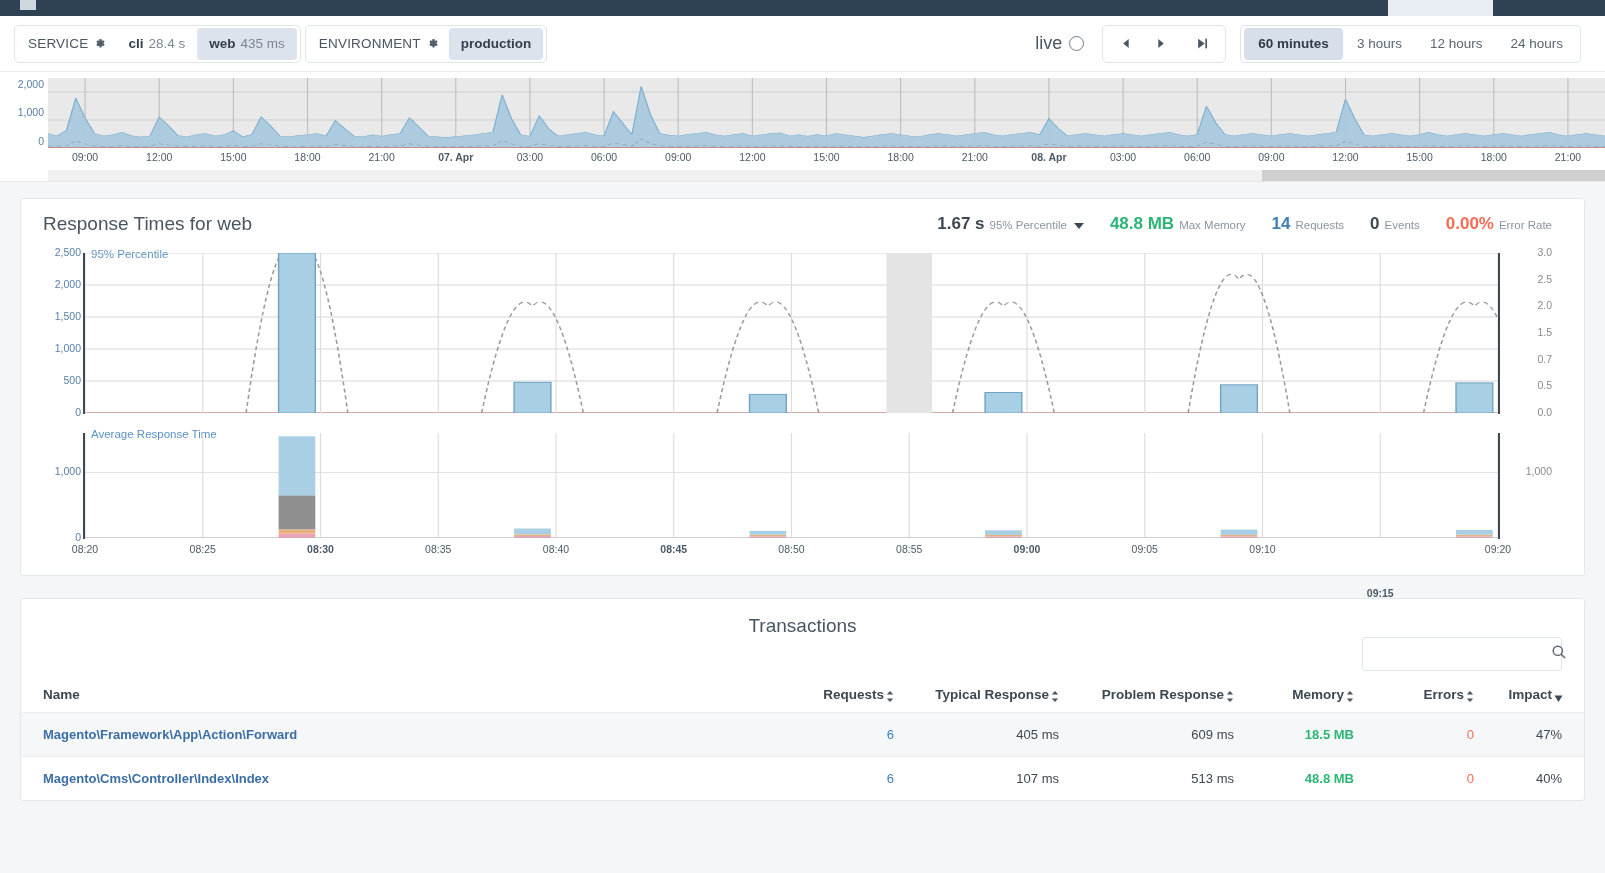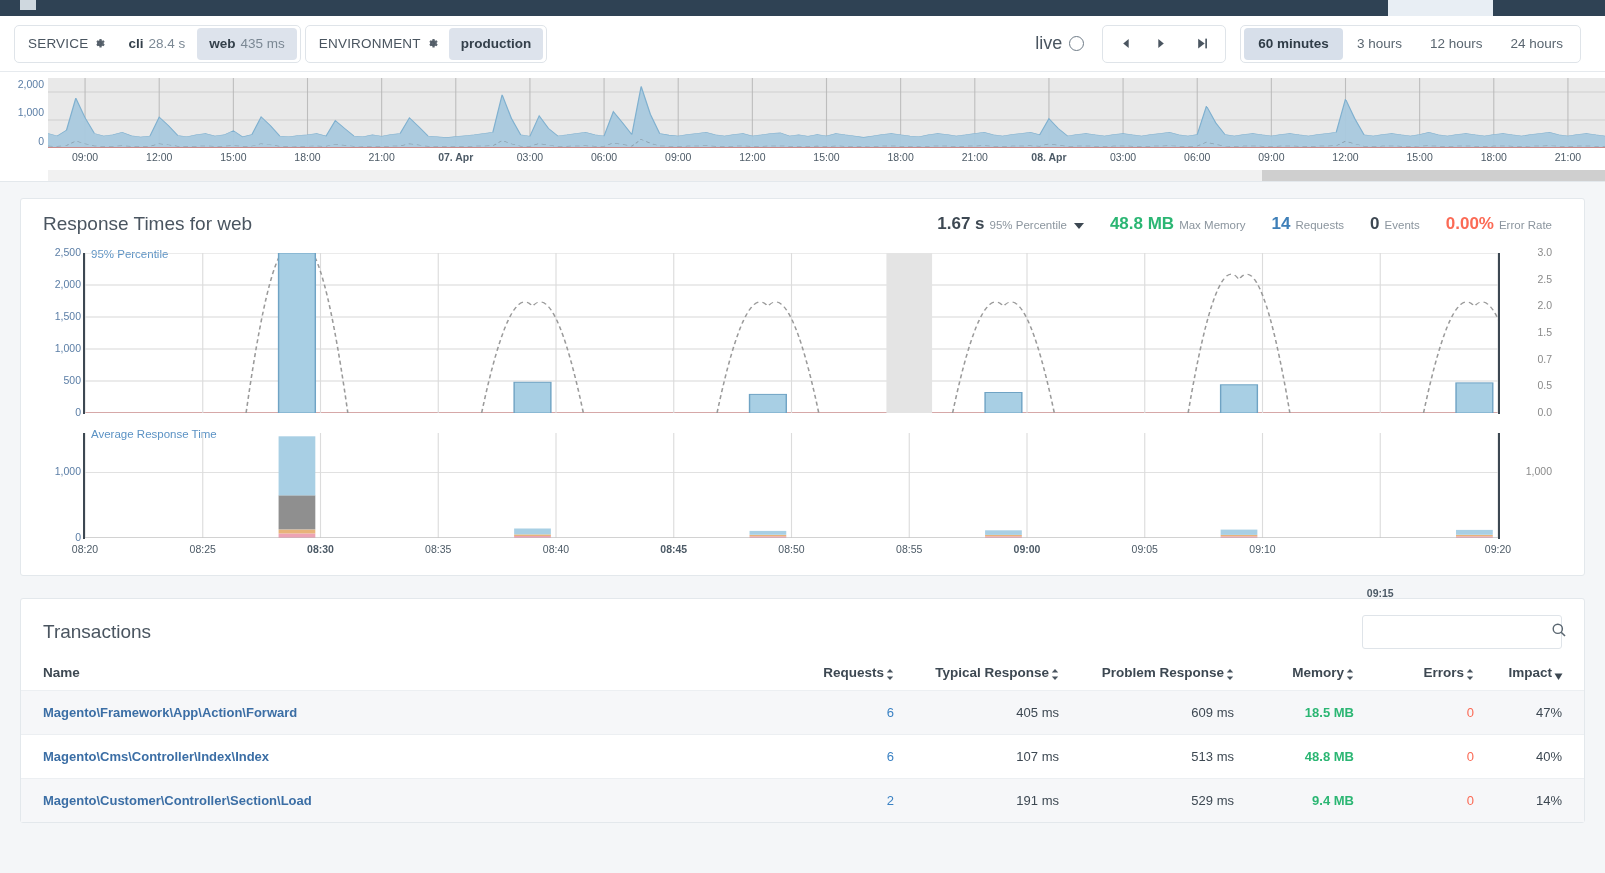--- a/index.html
+++ b/index.html
@@ -86,21 +86,21 @@
   .chart .yl, .chart .yr { position:absolute; font-size:10.5px; color:#5b7ea6; }
   .chart .yr { color:#8a8a8a; }
   .plot { position:absolute; }
   .plot svg { display:block; }
   .series-label { position:absolute; font-size:11.5px; color:#5b92c4; }
   .xticks { position:absolute; width:100%; }
   .xticks span { position:absolute; font-size:10.5px; color:#4c5a66; transform:translateX(-50%); white-space:nowrap; }
   .xticks span.b { font-weight:bold; }
 
   
-  .tx-head { display:flex; align-items:center; padding:16px 22px 10px 22px; }
+  .tx-head { display:flex; align-items:center; padding:16px 22px 10px 22px;flex-direction:column; }
   .tx-title { font-size:19px; color:#4a5560; }
   .search {
     margin-left:auto; width:200px; height:34px; border:1px solid #dfe4e9; border-radius:3px;
     display:flex; align-items:center; padding:0 8px; background:#fff;
   }
   .search input { border:0; outline:0; flex:1; font-size:13px; font-family:"Liberation Sans", sans-serif; color:#3d4852; background:transparent;}
   table { width:100%; border-collapse:collapse; }
   th { font-size:13.5px; color:#3d4852; font-weight:bold; padding:6px 0 10px 0; text-align:right; white-space:nowrap;}
   th.name { text-align:left; padding-left:22px; }
   th .sorter { display:inline-block; margin-left:2px; position:relative; width:8px; height:11px; vertical-align:middle;}
@@ -470,24 +470,15 @@
         </tr>
         <tr>
           <td class="name">Magento\Cms\Controller\Index\Index</td>
           <td class="req">6</td>
           <td class="">107 ms</td>
           <td class="">513 ms</td>
           <td class="mem">48.8 MB</td>
           <td class="err">0</td>
           <td class="pad-r">40%</td>
         </tr>
-        <tr>
-          <td class="name">Magento\Customer\Controller\Section\Load</td>
-          <td class="req">2</td>
-          <td class="">191 ms</td>
-          <td class="">529 ms</td>
-          <td class="mem">9.4 MB</td>
-          <td class="err">0</td>
-          <td class="pad-r">14%</td>
-        </tr>
       </tbody>
   </table>
 </div>
 
 </body></html>

